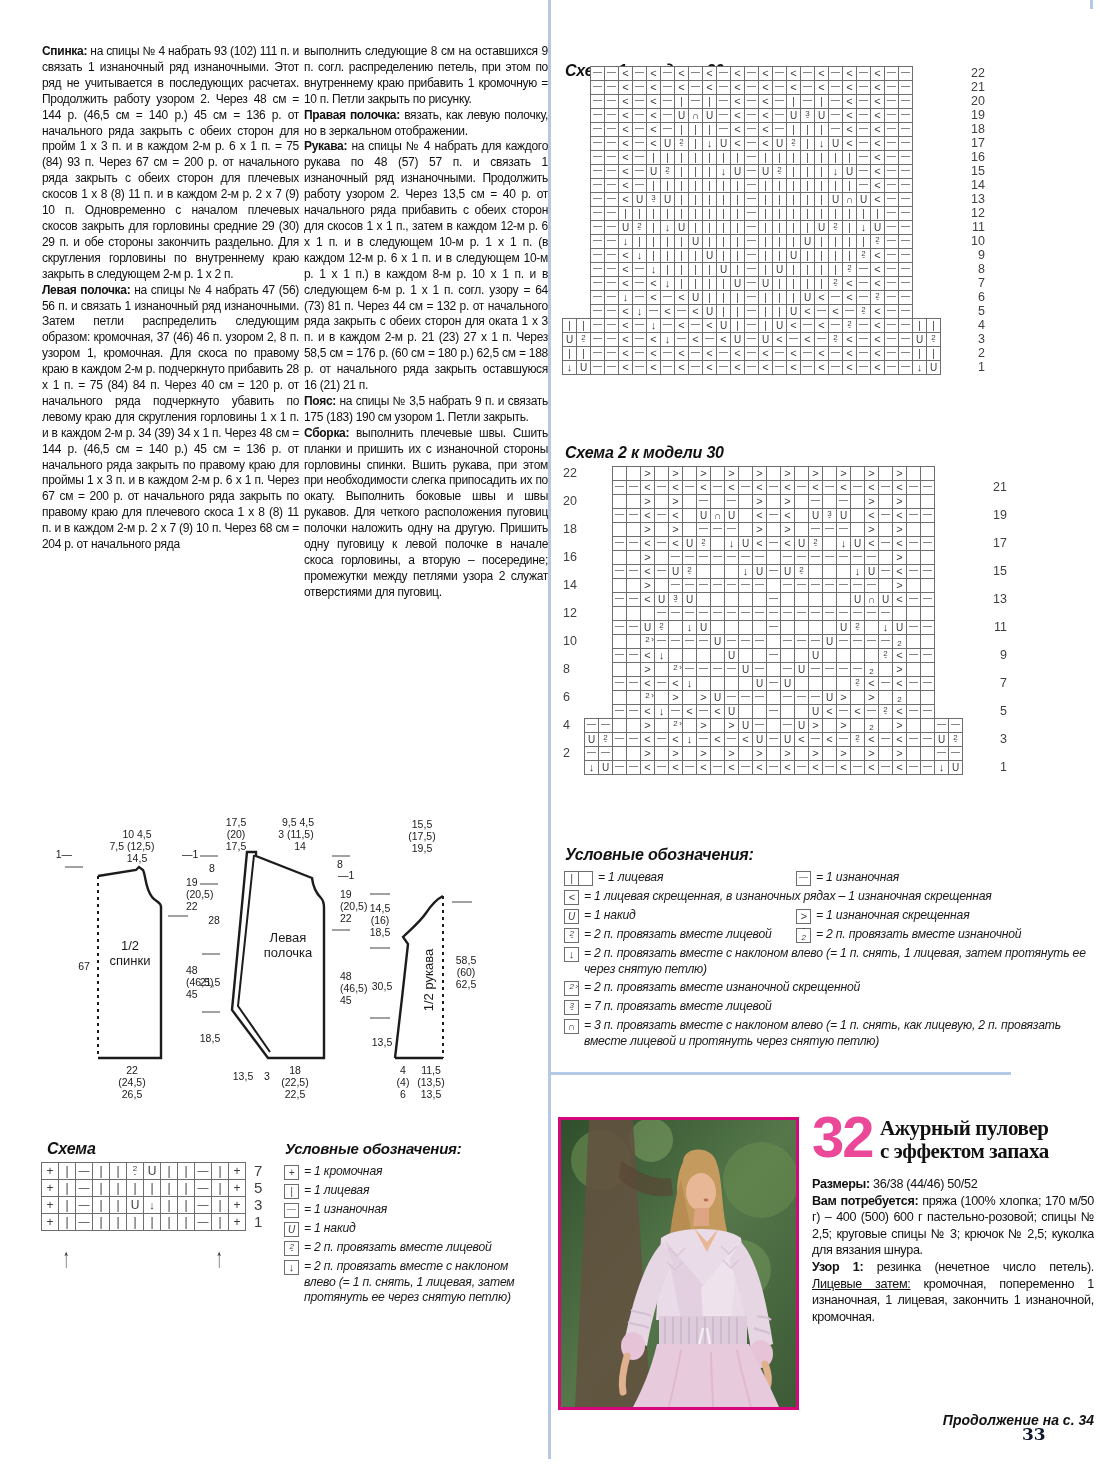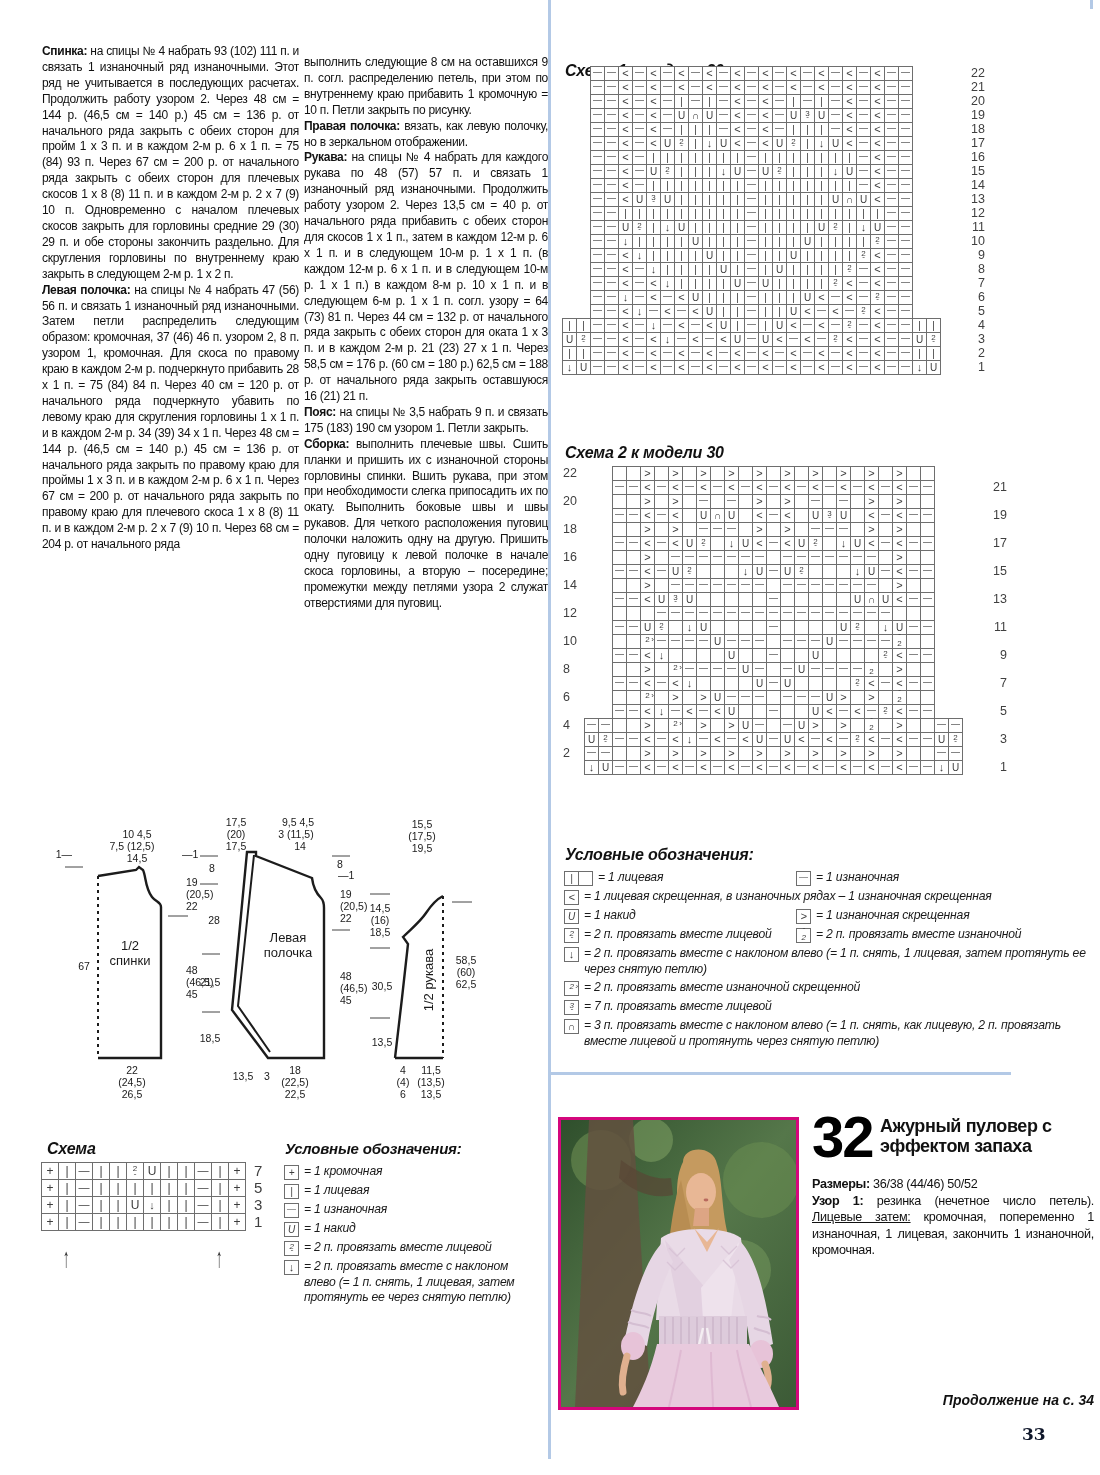--- a/index.html
+++ b/index.html
@@ -39,43 +39,43 @@
   .lrow{display:flex;margin-bottom:3px;align-items:flex-start;}
   .litem{display:flex;align-items:flex-start;}
   .litem .syms{display:flex;flex:none;margin-right:5px;margin-top:1px;}
   .litem .syms .cell{width:15px;height:15px;}
   .litem .txt{line-height:15.5px;}
   .lcol1{width:232px;flex:none;}
   
   .vline{background:#b3c9e6;}
   .hline{background:#b3c9e6;}
   
-  .model-num{color:#000000;font-size:58px;font-weight:bold;line-height:0.85;letter-spacing:-2px;}
-  .model-title{font-size:18px;font-weight:bold;line-height:1.1;letter-spacing:-0.4px;}
-  .cont{font-weight:bold;font-style:italic;font-size:14px;text-align:right;}
+  .model-num{color:#ec4899;font-size:58px;font-weight:bold;line-height:0.85;letter-spacing:-2px;}
+  .model-title{font-size:21px;font-weight:bold;line-height:1.1;letter-spacing:-0.4px;font-family:Liberation Serif, serif;}
+  .cont{font-weight:bold;font-style:italic;font-size:14px;text-align:right;margin-top:20px;}
   .pageno{font-family:"DejaVu Serif",serif;font-size:17px;font-weight:bold;color:#0f172a;}
   
   .photo{border:3px solid #d4077c;background:#4b6b3f;}
   
   .uparrow{position:absolute;font-size:13px;transform:scaleY(2.1);transform-origin:top center;color:#333;}
   
   #diagrams text{font-family:"Liberation Sans",sans-serif;fill:#1a1a1a;}
 </style>
 </head>
 <body>
 
 <div class="abs vline" style="left:548px;top:0;width:3px;height:1459px;"></div>
 <div class="abs vline" style="left:1090px;top:0;width:3px;height:9px;"></div>
 
 <div class="abs tcol" id="col-left" style="left:42px;top:44px;width:257px;height:764px;">
     <p><span class="b">Спинка:</span><span> на спицы № 4 набрать 93 (102) 111 п. и связать 1 изнаночный ряд изнаночными. Этот ряд не учитывается в последующих расчетах. Продолжить работу узором 2. Через 48 см = 144 р. (46,5 см = 140 р.) 45 см = 136 р. от начального ряда закрыть с обеих сторон для пройм 1 х 3 п. и в каждом 2-м р. 6 х 1 п. = 75 (84) 93 п. Через 67 см = 200 р. от начального ряда закрыть с обеих сторон для плечевых скосов 1 х 8 (8) 11 п. и в каждом 2-м р. 2 х 7 (9) 10 п. Одновременно с началом плечевых скосов закрыть для горловины средние 29 (30) 29 п. и обе стороны закончить раздельно. Для скругления горловины по внутреннему краю закрыть в следующем 2-м р. 1 х 2 п.</span></p>
     <p><span class="b">Левая полочка:</span><span> на спицы № 4 набрать 47 (56) 56 п. и связать 1 изнаночный ряд изнаночными. Затем петли распределить следующим образом: кромочная, 37 (46) 46 п. узором 2, 8 п. узором 1, кромочная. Для скоса по правому краю в каждом 2-м р. подчеркнуто прибавить 28 х 1 п. = 75 (84) 84 п. Через 40 см = 120 р. от начального ряда подчеркнуто убавить по левому краю для скругления горловины 1 х 1 п. и в каждом 2-м р. 34 (39) 34 х 1 п. Через 48 см = 144 р. (46,5 см = 140 р.) 45 см = 136 р. от начального ряда закрыть по правому краю для проймы 1 х 3 п. и в каждом 2-м р. 6 х 1 п. Через 67 см = 200 р. от начального ряда закрыть по правому краю для плечевого скоса 1 х 8 (8) 11 п. и в каждом 2-м р. 2 х 7 (9) 10 п. Через 68 см = 204 р. от начального ряда</span></p>
   </div>
 
-<div class="abs tcol" id="col-mid" style="left:304px;top:55px;width:244px;height:1020px;">
+<div class="abs tcol" id="col-mid" style="left:304px;top:44px;width:244px;height:1020px;">
     <p><span>выполнить следующие 8 см на оставшихся 9 п. согл. распределению петель, при этом по внутреннему краю прибавить 1 кромочную = 10 п. Петли закрыть по рисунку.</span></p>
     <p><span class="b">Правая полочка:</span><span> вязать, как левую полочку, но в зеркальном отображении.</span></p>
     <p><span class="b">Рукава:</span><span> на спицы № 4 набрать для каждого рукава по 48 (57) 57 п. и связать 1 изнаночный ряд изнаночными. Продолжить работу узором 2. Через 13,5 см = 40 р. от начального ряда прибавить с обеих сторон для скосов 1 х 1 п., затем в каждом 12-м р. 6 х 1 п. и в следующем 10-м р. 1 х 1 п. (в каждом 12-м р. 6 х 1 п. и в следующем 10-м р. 1 х 1 п.) в каждом 8-м р. 10 х 1 п. и в следующем 6-м р. 1 х 1 п. согл. узору = 64 (73) 81 п. Через 44 см = 132 р. от начального ряда закрыть с обеих сторон для оката 1 х 3 п. и в каждом 2-м р. 21 (23) 27 х 1 п. Через 58,5 см = 176 р. (60 см = 180 р.) 62,5 см = 188 р. от начального ряда закрыть оставшуюся 16 (21) 21 п.</span></p>
     <p><span class="b">Пояс:</span><span> на спицы № 3,5 набрать 9 п. и связать 175 (183) 190 см узором 1. Петли закрыть.</span></p>
     <p><span class="b">Сборка:</span><span> выполнить плечевые швы. Сшить планки и пришить их с изнаночной стороны горловины спинки. Вшить рукава, при этом при необходимости слегка припосадить их по окату. Выполнить боковые швы и швы рукавов. Для четкого расположения пуговиц полочки наложить одну на другую. Пришить одну пуговицу к левой полочке в начале скоса горловины, а вторую – посередине; промежутки между петлями узора 2 служат отверстиями для пуговиц.</span></p>
   </div>
 
 <div class="abs h-it" style="left:565px;top:62px;">Схема 1 к модели 30</div>
 <div class="abs chart" id="chart1" style="left:563px;top:67px;">
     <div class="crow">
@@ -4057,17 +4057,18 @@
         <path d="M162,140 L170,148 L178,140"></path>
     </g>
   </svg>
 </div>
 
 <div class="abs model-num" style="left:812px;top:1112px;">32</div>
 <div class="abs model-title" style="left:880px;top:1117px;width:178px;">Ажурный пуловер с эффектом запаха</div>
 
 <div class="abs tcol" id="model-paras" style="left:812px;top:1176px;width:282px;font-size:12.6px;line-height:16.6px;">
     <p><span class="b">Размеры:</span><span> 36/38 (44/46) 50/52</span></p>
+    <p><span class="b">Вам потребуется:</span><span> пряжа (100% хлопка; 170 м/50 г) – 400 (500) 600 г пастельно-розовой; спицы № 2,5; круговые спицы № 3; крючок № 2,5; куколка для вязания шнура.</span></p>
     <p><span class="b">Узор 1:</span><span> резинка (нечетное число петель). </span><span class="u">Лицевые затем:</span><span> кромочная, попеременно 1 изнаночная, 1 лицевая, закончить 1 изнаночной, кромочная.</span></p>
   </div>
 
 <div class="abs cont" style="left:812px;top:1392px;width:282px;">Продолжение на с. 34</div>
 <div class="abs pageno" style="left:1022px;top:1424px;">33</div>
 
 </body></html>

